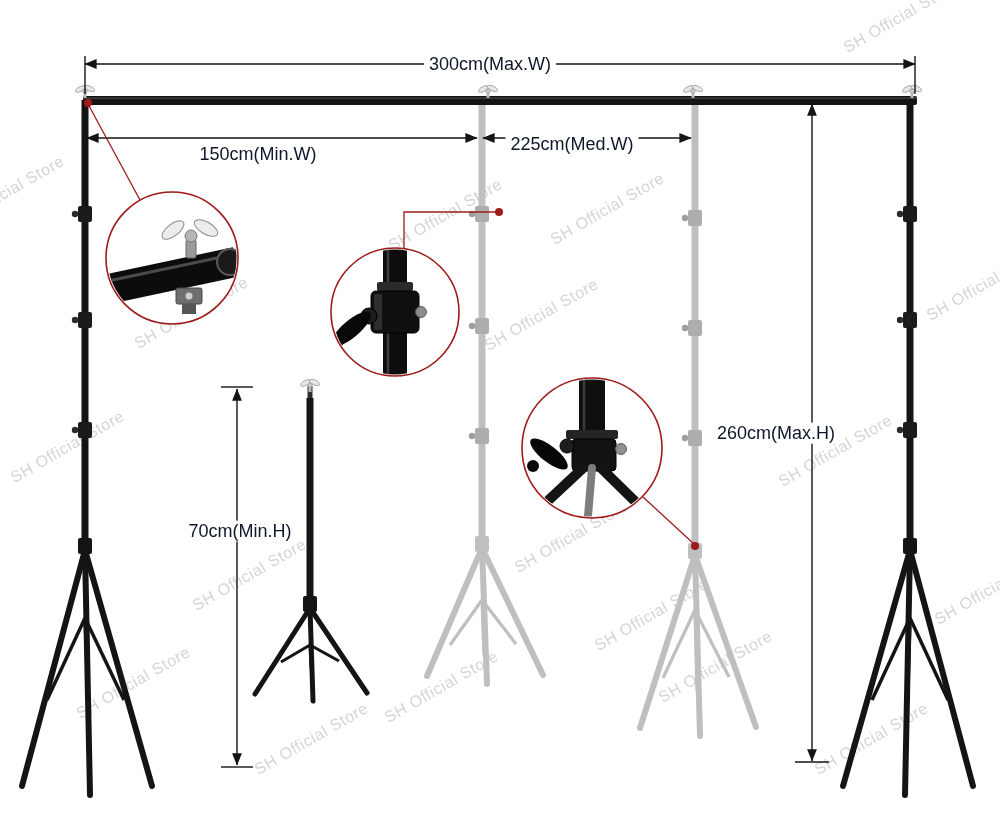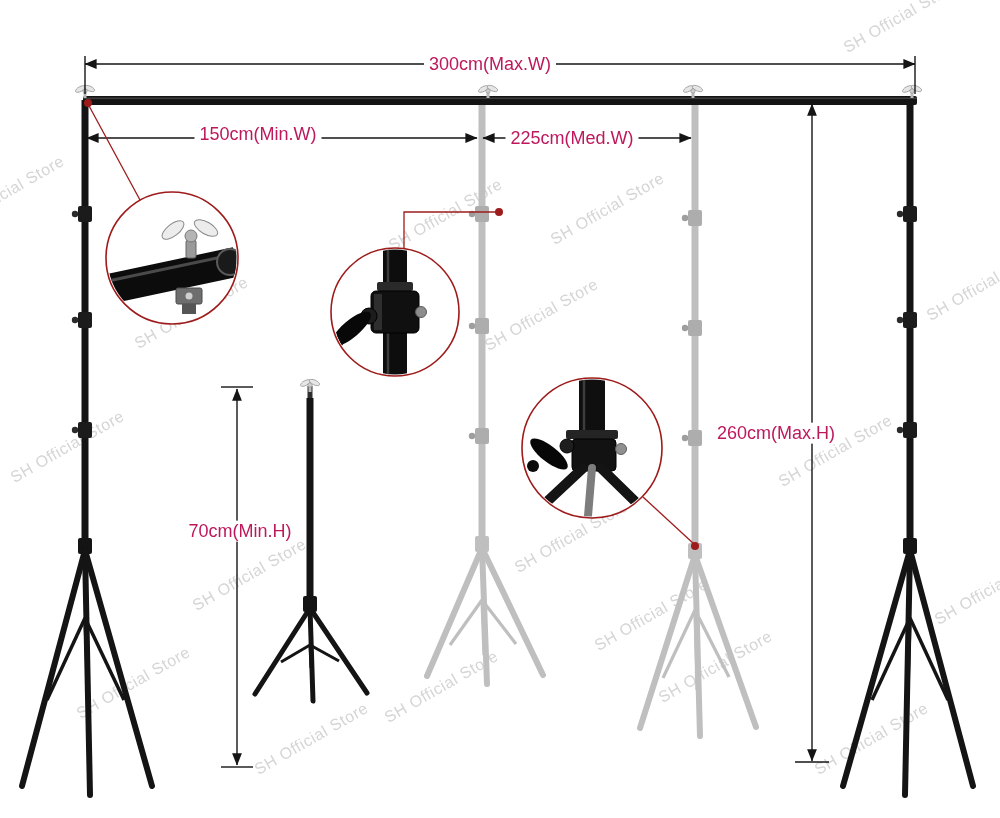--- a/index.html
+++ b/index.html
@@ -14,21 +14,21 @@
   body{background:#fff;font-family:"Liberation Sans",sans-serif}
   #stage{position:relative;width:1000px;height:818px;background:#ffffff;overflow:hidden}
   .wm-layer{position:absolute;inset:0;z-index:1}
   .wm{
     position:absolute;color:var(--watermark);font-size:16px;white-space:nowrap;
     transform:rotate(-30deg);transform-origin:left center;letter-spacing:.6px;user-select:none
   }
   #scene{position:absolute;left:0;top:0;z-index:2}
   .label-layer{position:absolute;inset:0;z-index:3;pointer-events:none}
   .label{
-    position:absolute;transform:translate(-50%,-50%);background:#ffffff;color:#be185d;
+    position:absolute;transform:translate(-50%,-50%);background:#ffffff;color:#0f172a;
     font-size:18px;line-height:1.15;padding:0 5px;white-space:nowrap
   }
   
   .sb-f{fill:var(--stand-black)}
   .sb-s{stroke:var(--stand-black)}
   .sg-f{fill:var(--stand-gray)}
   .sg-s{stroke:var(--stand-gray)}
   .dim{stroke:var(--dimension);fill:none;stroke-width:1.4}
   .redline{stroke:var(--callout-red);fill:none;stroke-width:1.3}
   .reddot{fill:var(--callout-red)}
@@ -270,19 +270,19 @@
         <ellipse cx="549" cy="454" rx="23" ry="8" transform="rotate(38 549 454)" fill="#070707"></ellipse>
         <circle cx="533" cy="466" r="6" fill="#0a0a0a"></circle>
         <circle cx="621" cy="449" r="5.5" fill="#909090" stroke="#5e5e5e" stroke-width="1"></circle>
       </g>
       <circle class="cirs" cx="592" cy="448" r="70"></circle>
     </g>
   </svg>
 
   <div class="label-layer">
     <div class="label" style="left:490px;top:64px">300cm(Max.W)</div>
-    <div class="label" style="left:258px;top:134px">150cm(Min.W)</div>
-    <div class="label" style="left:572px;top:138px">225cm(Med.W)</div>
+    <div class="label" style="left:258px;top:154px">150cm(Min.W)</div>
+    <div class="label" style="left:572px;top:144px">225cm(Med.W)</div>
     <div class="label" style="left:776px;top:433px">260cm(Max.H)</div>
     <div class="label" style="left:240px;top:531px">70cm(Min.H)</div>
   </div>
 
 </div>
 
 </body></html>

